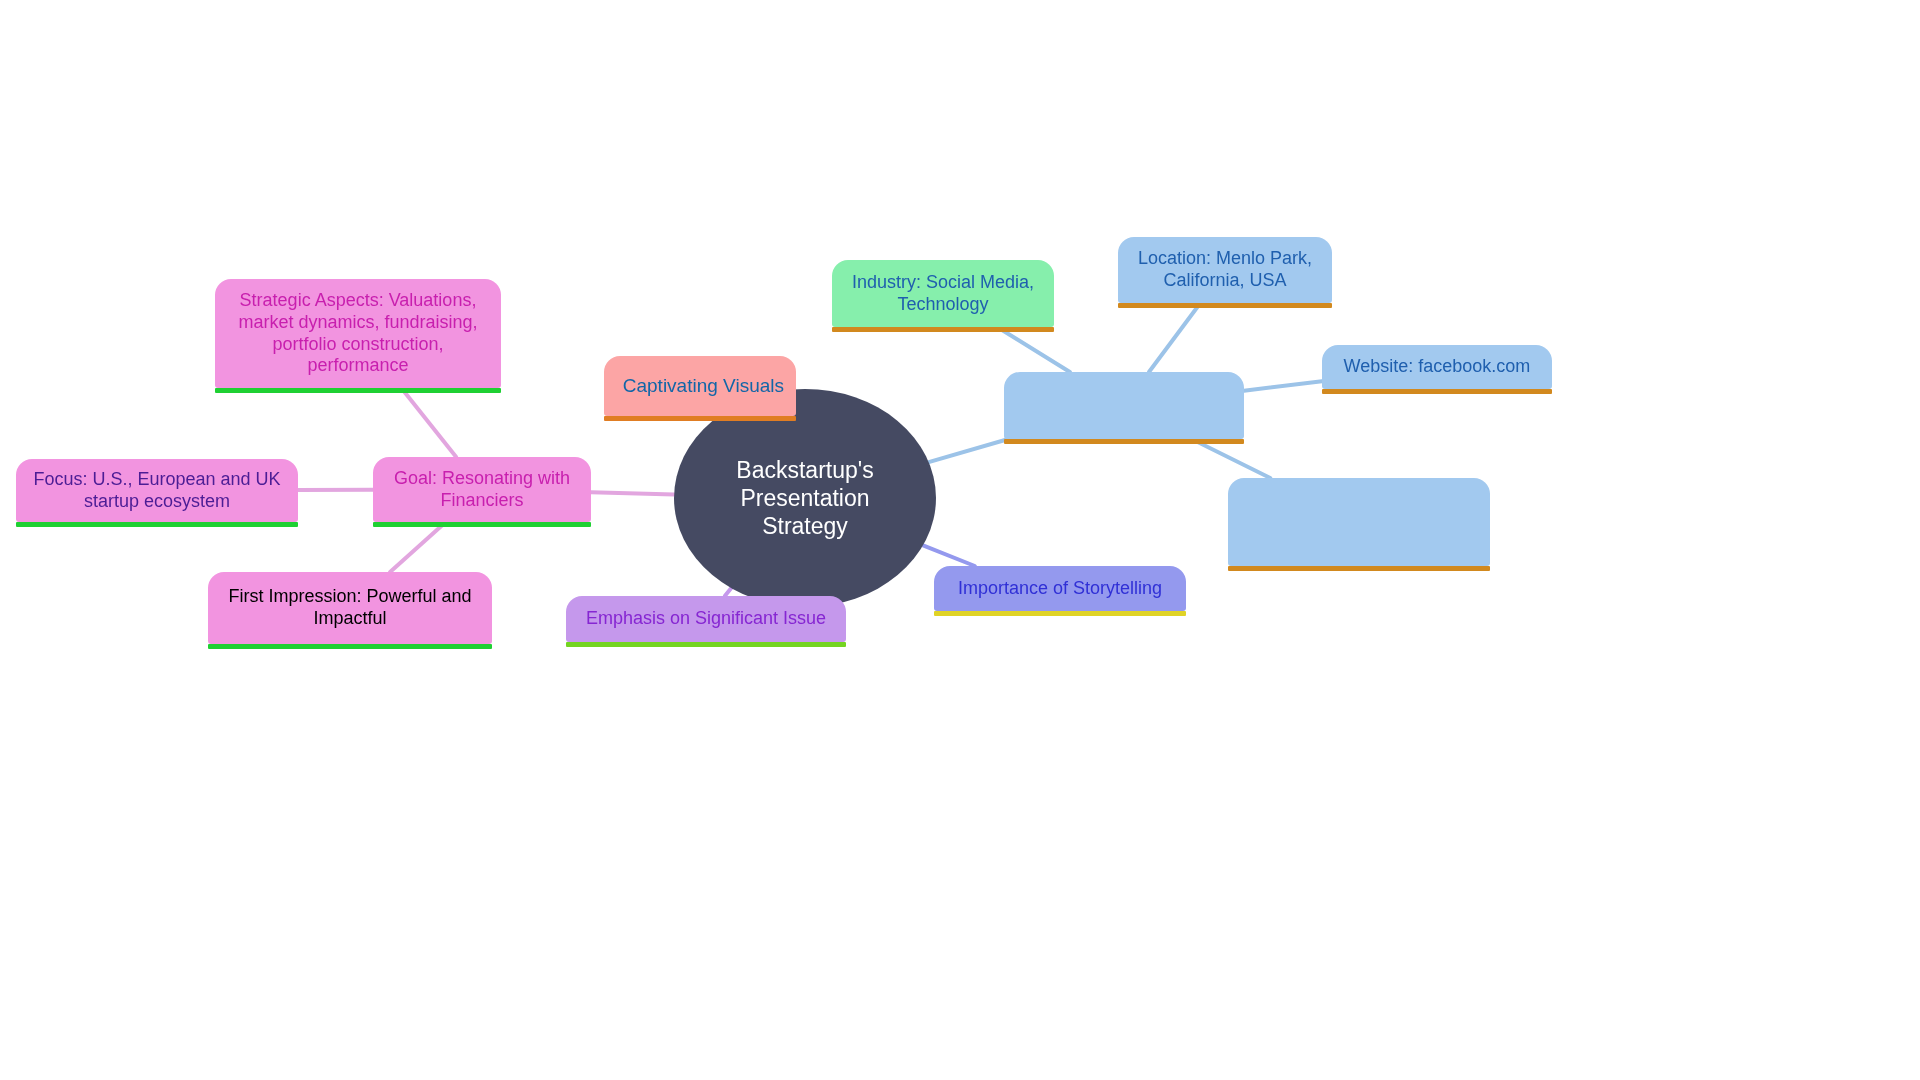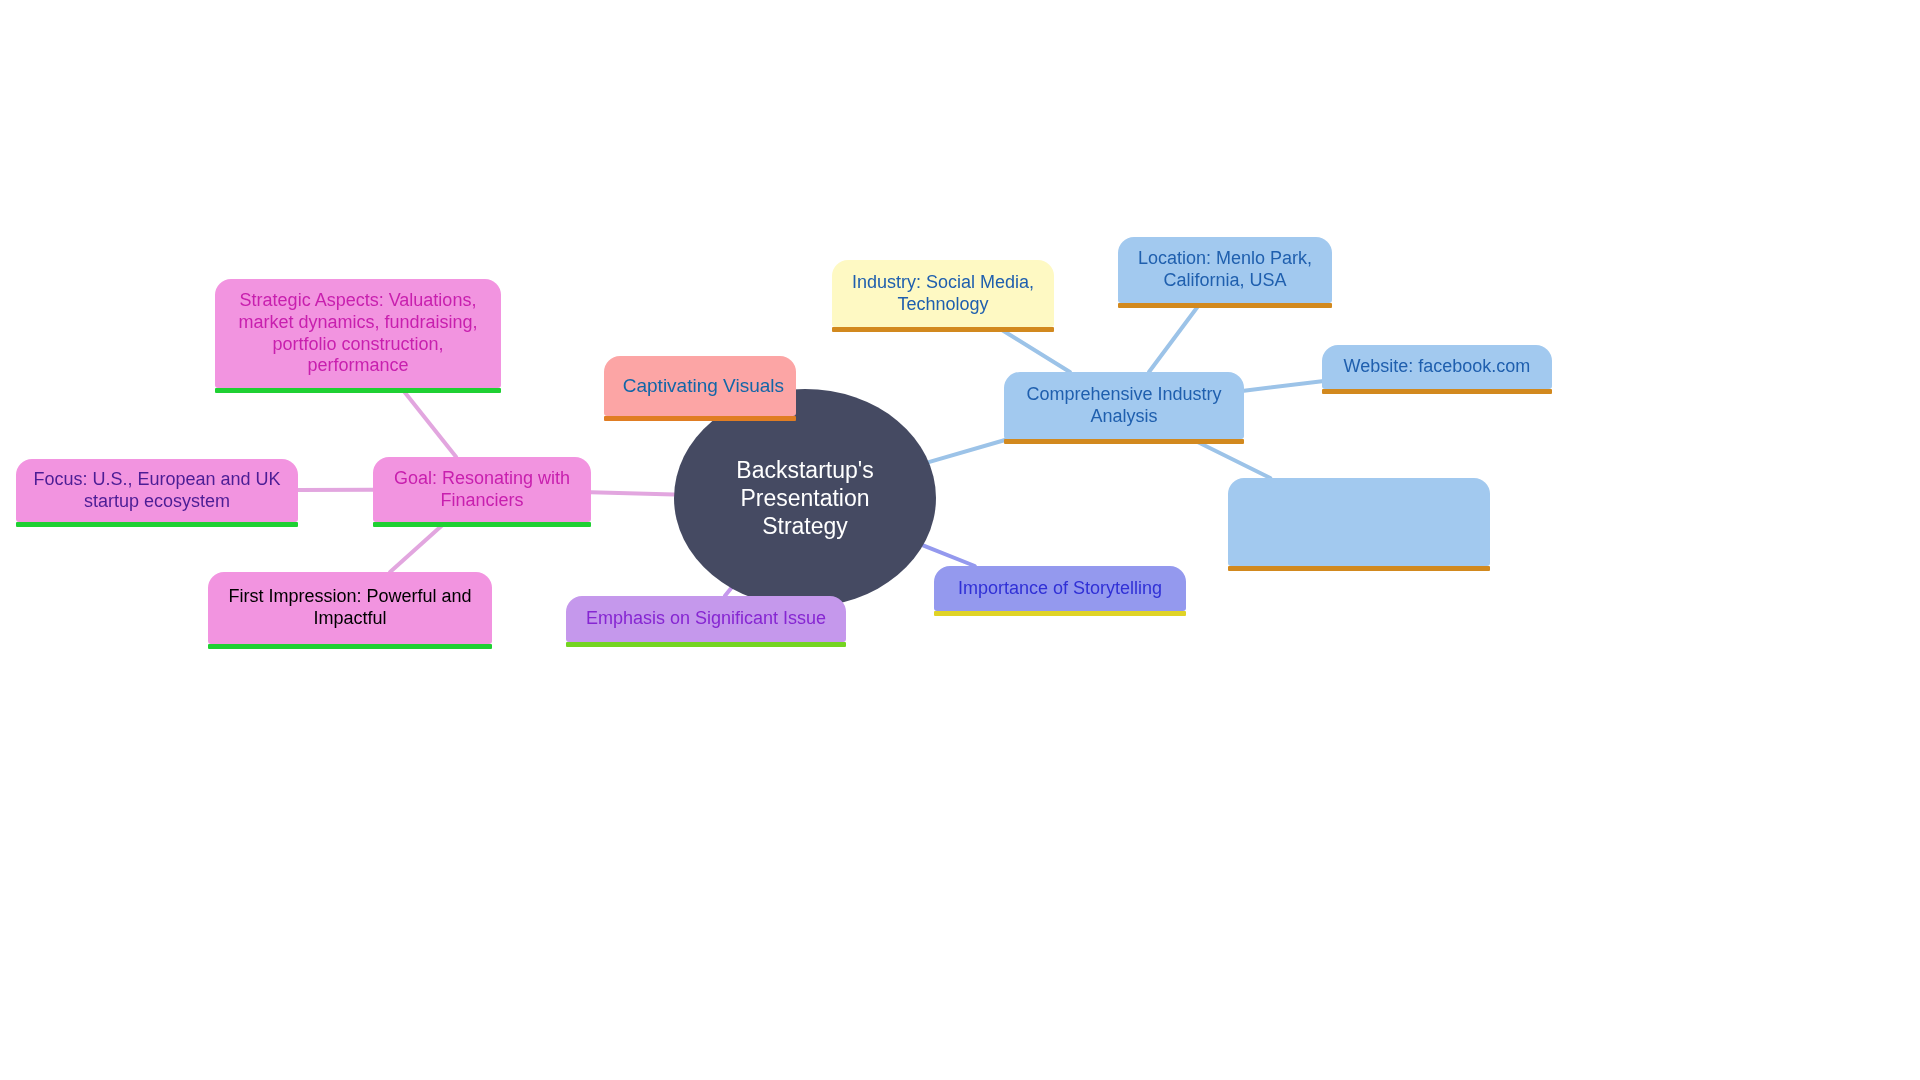--- a/index.html
+++ b/index.html
@@ -116,26 +116,25 @@
       <line x1="731.2798444444115" y1="588.1024123457192" x2="724.8181818181819" y2="596" stroke="#c598ec" stroke-width="4" stroke-linecap="round"></line>
       <line x1="674.0654693514558" y1="494.55435445661726" x2="591" y2="492.36842105263156" stroke="#e2a6df" stroke-width="4" stroke-linecap="round"></line>
       <line x1="456.1666666666667" y1="457" x2="401.3205128205128" y2="388" stroke="#e2a6df" stroke-width="4" stroke-linecap="round"></line>
       <line x1="373" y1="489.8353846153846" x2="298" y2="490.06615384615384" stroke="#e2a6df" stroke-width="4" stroke-linecap="round"></line>
       <line x1="445.7974683544304" y1="522" x2="390.1012658227848" y2="572" stroke="#e2a6df" stroke-width="4" stroke-linecap="round"></line>
     </svg>
   <div id="node-layer">
       <div class="node root-node" style="left: 674px; top: 389px; width: 262px; height: 218px; background: rgb(69, 74, 98); color: rgb(255, 255, 255);"><span>Backstartup's Presentation
 Strategy</span></div>
       <div class="node branch-node pal-blue-bright" style="left: 604px; top: 356px; width: 192px; height: 60px; font-size: 19px; background: #fca5a5; color: rgb(18, 102, 168); justify-content: flex-end;"><span>Captivating Visuals</span><span class="underline" style="background: rgb(224, 125, 35);"></span></div>
-      <div class="node branch-node pal-blue-light" style="left: 832px; top: 260px; width: 222px; height: 67px; font-size: 18px; background: #fef9c3; color: rgb(31, 95, 174);"><span>Industry: Social Media,
+      <div class="node branch-node pal-blue-light" style="left: 832px; top: 260px; width: 222px; height: 67px; font-size: 18px; background: #86efac; color: rgb(31, 95, 174);"><span>Industry: Social Media,
 Technology</span><span class="underline" style="background: rgb(210, 137, 30);"></span></div>
       <div class="node branch-node pal-blue-light" style="left: 1118px; top: 237px; width: 214px; height: 66px; font-size: 18px; background: rgb(162, 201, 239); color: rgb(31, 95, 174);"><span>Location: Menlo Park,
 California, USA</span><span class="underline" style="background: rgb(210, 137, 30);"></span></div>
-      <div class="node branch-node pal-blue-light" style="left: 1004px; top: 372px; width: 240px; height: 67px; font-size: 18px; background: rgb(162, 201, 239); color: rgb(31, 95, 174);"><span>Comprehensive Industry
-Analysis</span><span class="underline" style="background: rgb(210, 137, 30);"></span></div>
+      <div class="node branch-node pal-blue-light" style="left: 1004px; top: 372px; width: 240px; height: 67px; font-size: 18px; background: rgb(162, 201, 239); color: rgb(31, 95, 174);"><span class="underline" style="background: rgb(210, 137, 30);"></span></div>
       <div class="node branch-node pal-blue-light" style="left: 1322px; top: 345px; width: 230px; height: 44px; font-size: 18px; background: rgb(162, 201, 239); color: rgb(31, 95, 174);"><span>Website: facebook.com</span><span class="underline" style="background: rgb(210, 137, 30);"></span></div>
       <div class="node branch-node pal-blue-light" style="left: 1228px; top: 478px; width: 262px; height: 88px; font-size: 18px; background: rgb(162, 201, 239); color: rgb(31, 95, 174);"><span class="underline" style="background: rgb(210, 137, 30);"></span></div>
       <div class="node branch-node pal-indigo" style="left: 905px; top: 566px; width: 252px; height: 45px; font-size: 18px; background: rgb(148, 153, 238); color: rgb(48, 48, 214);"><span>Importance of Storytelling</span><span class="underline" style="background: rgb(224, 211, 38);"></span></div>
       <div class="node branch-node pal-purple" style="left: 566px; top: 596px; width: 280px; height: 46px; font-size: 18px; background: rgb(197, 152, 236); color: rgb(134, 38, 210);"><span>Emphasis on Significant Issue</span><span class="underline" style="background: rgb(116, 212, 33);"></span></div>
       <div class="node branch-node pal-pink" style="left: 215px; top: 279px; width: 286px; height: 109px; font-size: 18px; background: rgb(242, 148, 224); color: rgb(200, 31, 174);"><span>Strategic Aspects: Valuations,
 market dynamics, fundraising,
 portfolio construction,
 performance</span><span class="underline" style="background: rgb(31, 208, 51);"></span></div>
       <div class="node branch-node pal-pink" style="left: 373px; top: 457px; width: 218px; height: 65px; font-size: 18px; background: rgb(242, 148, 224); color: rgb(200, 31, 174);"><span>Goal: Resonating with
 Financiers</span><span class="underline" style="background: rgb(31, 208, 51);"></span></div>

